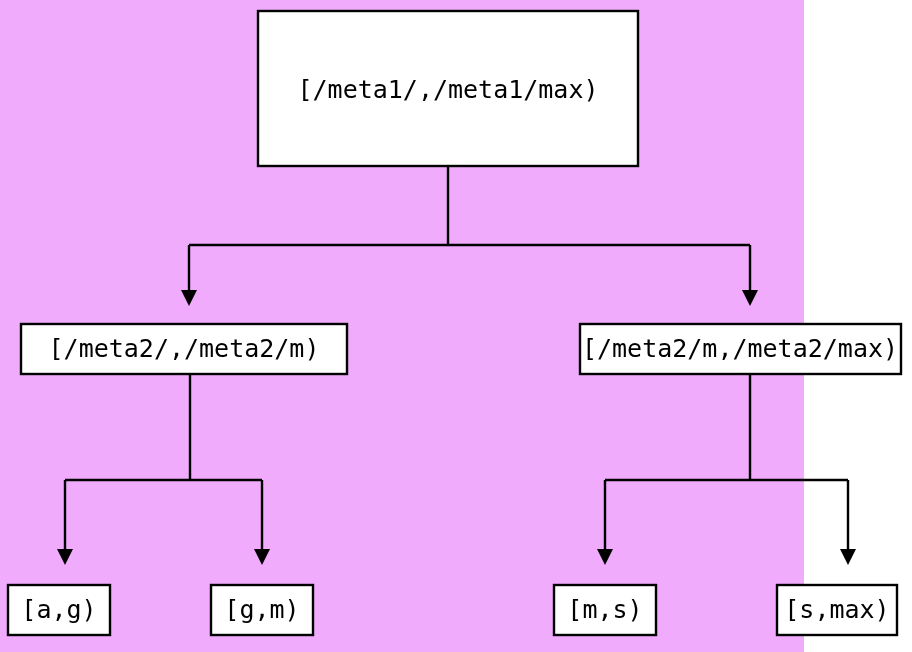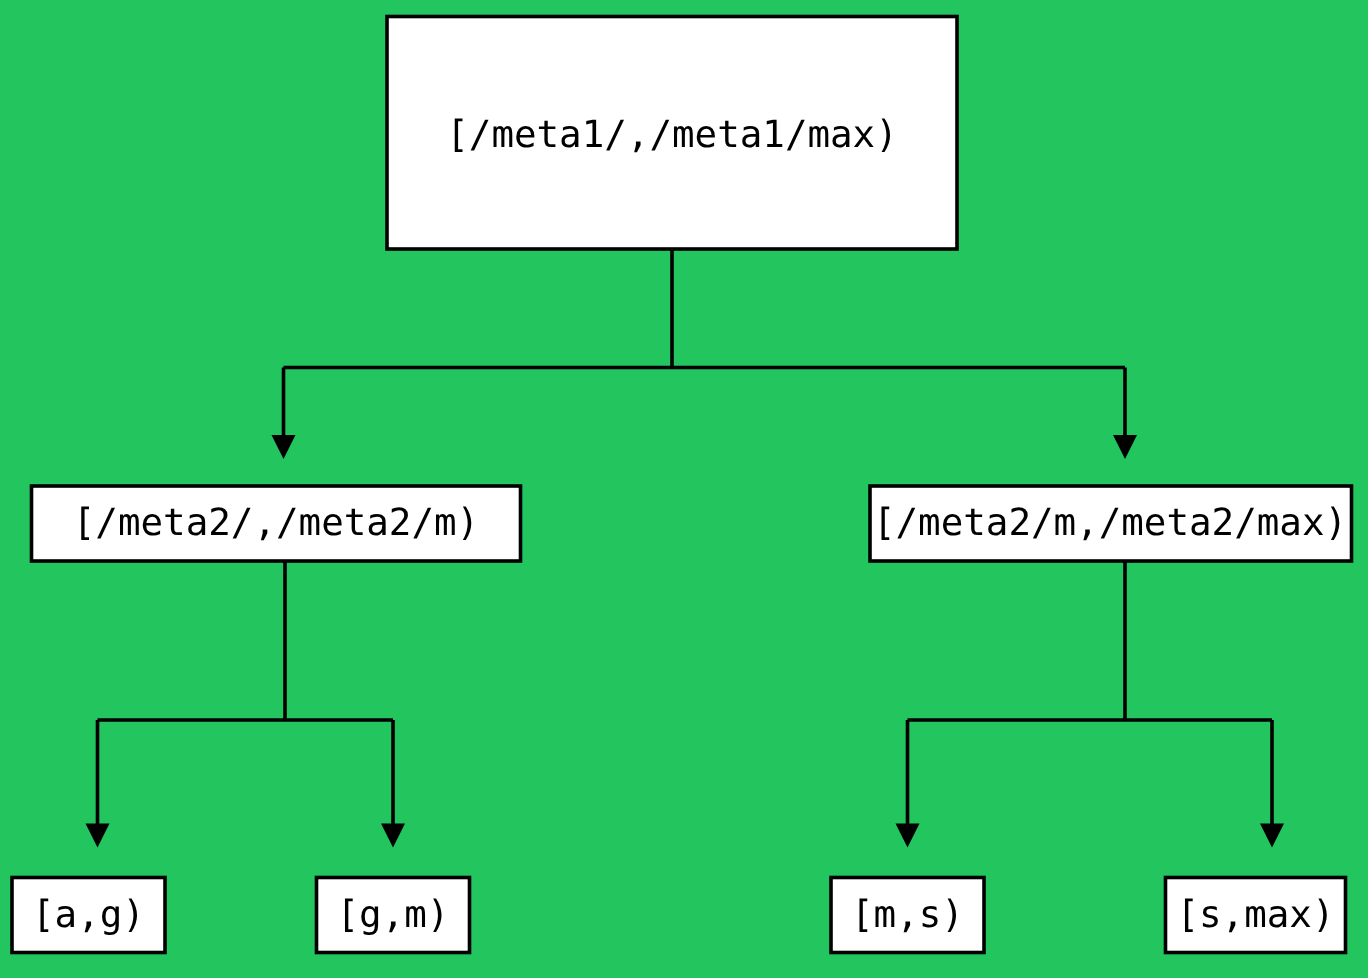--- a/index.html
+++ b/index.html
@@ -8,23 +8,23 @@
     background: #ffffff;
   }
   body {
     width: 912px;
     height: 652px;
     overflow: hidden;
     font-family: "DejaVu Sans Mono", monospace;
   }
   #diagram-root {
     position: relative;
-    width: 912px;
+    width: 804px;
     height: 652px;
-    background: #22c55e;
+    background: #f0abfc;
   }
   svg#tree-canvas {
     display: block;
     width: 912px;
     height: 652px;
   }
   .node-box {
     fill: #ffffff;
     stroke: #000000;
     stroke-width: 2.4;

